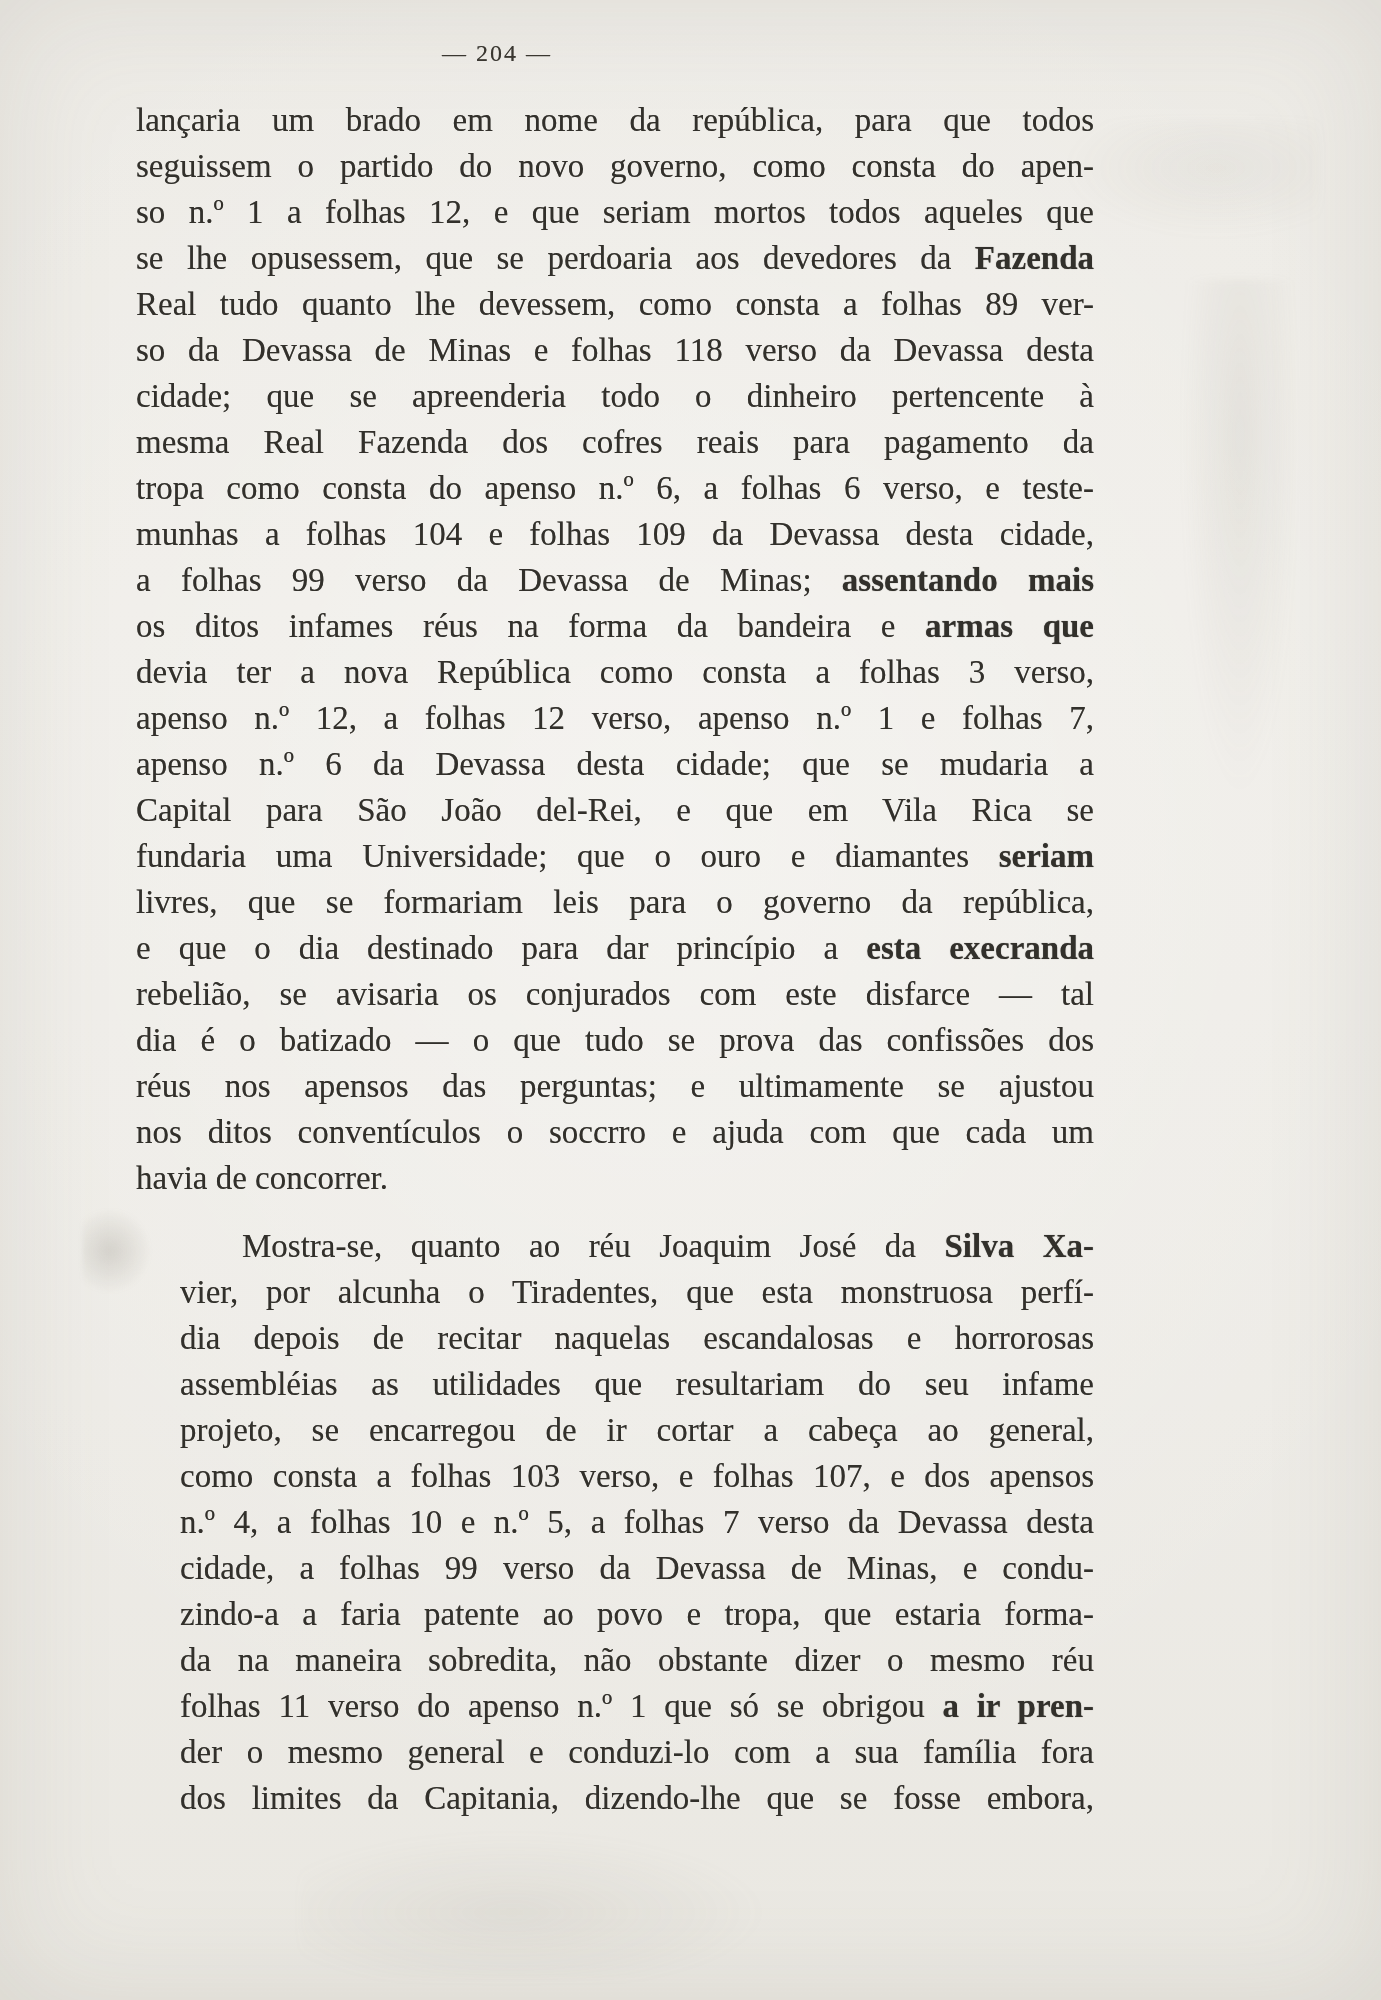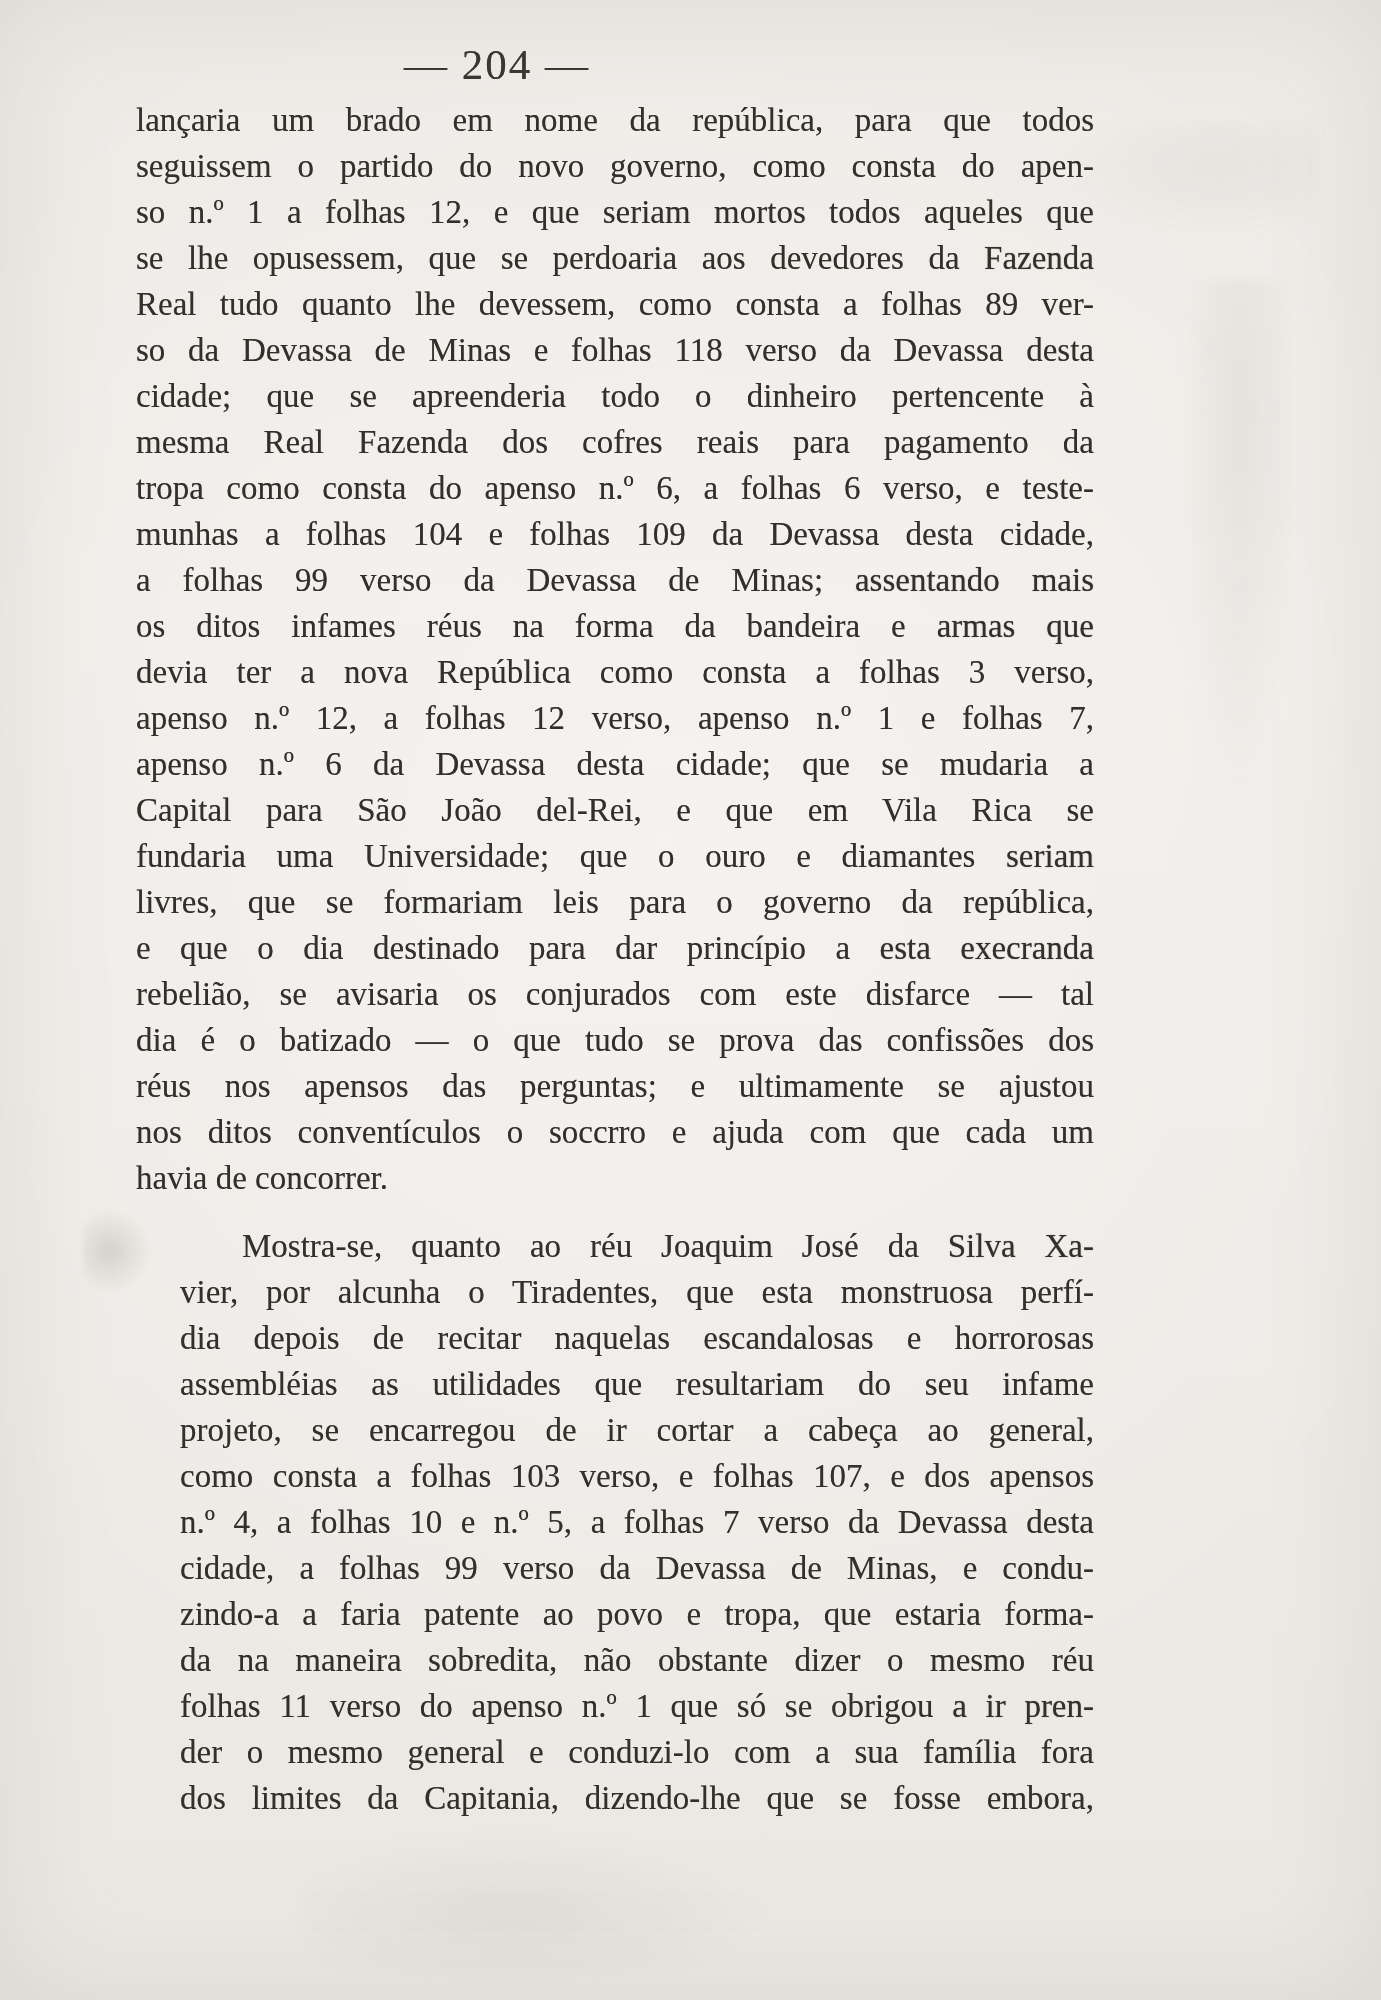--- a/index.html
+++ b/index.html
@@ -19,21 +19,21 @@
     position:absolute;inset:0;
     background:
       radial-gradient(ellipse 120% 90% at 48% 42%, rgba(255,255,255,.35) 0%, rgba(255,255,255,0) 55%),
       linear-gradient(180deg,#edebe6 0%,#efede8 30%,#edebe6 70%,#eae8e2 100%);
     box-shadow:inset 0 0 120px rgba(120,112,98,.14);
   }
   .pagenum{
     position:absolute;
     top:40px;left:0;width:994px;
     text-align:center;
-    font-size:43px;
+    font-size:24px;
     letter-spacing:2px;
     color:#3a3731;
     text-shadow:0 0 .6px rgba(58,55,49,.55);
   }
   .textblock{
     position:absolute;
     left:136px;top:97px;width:958px;
     font-size:33px;
     line-height:46px;
     text-shadow:0 0 .55px rgba(50,48,43,.5);
@@ -45,21 +45,21 @@
     -moz-text-align-last:justify;
     height:46px;
     white-space:nowrap;
   }
   .line.short{
     text-align:center;
     text-align-last:left;
     -moz-text-align-last:left;
   }
   .line.indent{text-indent:62px;}
-  .b{font-weight:normal;text-shadow:0 0 .9px rgba(40,38,33,.6);}
+  .b{font-weight:bold;text-shadow:0 0 .9px rgba(40,38,33,.6);}
   .smudge{position:absolute;pointer-events:none;}
   .smudge-left{
     left:82px;top:1208px;width:70px;height:86px;
     background:radial-gradient(ellipse at 40% 50%, rgba(110,104,92,.20) 0%, rgba(110,104,92,0) 70%);
     filter:blur(2px);
   }
   .smudge-right{
     left:1180px;top:280px;width:120px;height:520px;
     background:radial-gradient(ellipse at 50% 30%, rgba(130,124,112,.10) 0%, rgba(130,124,112,0) 70%);
     filter:blur(4px);

